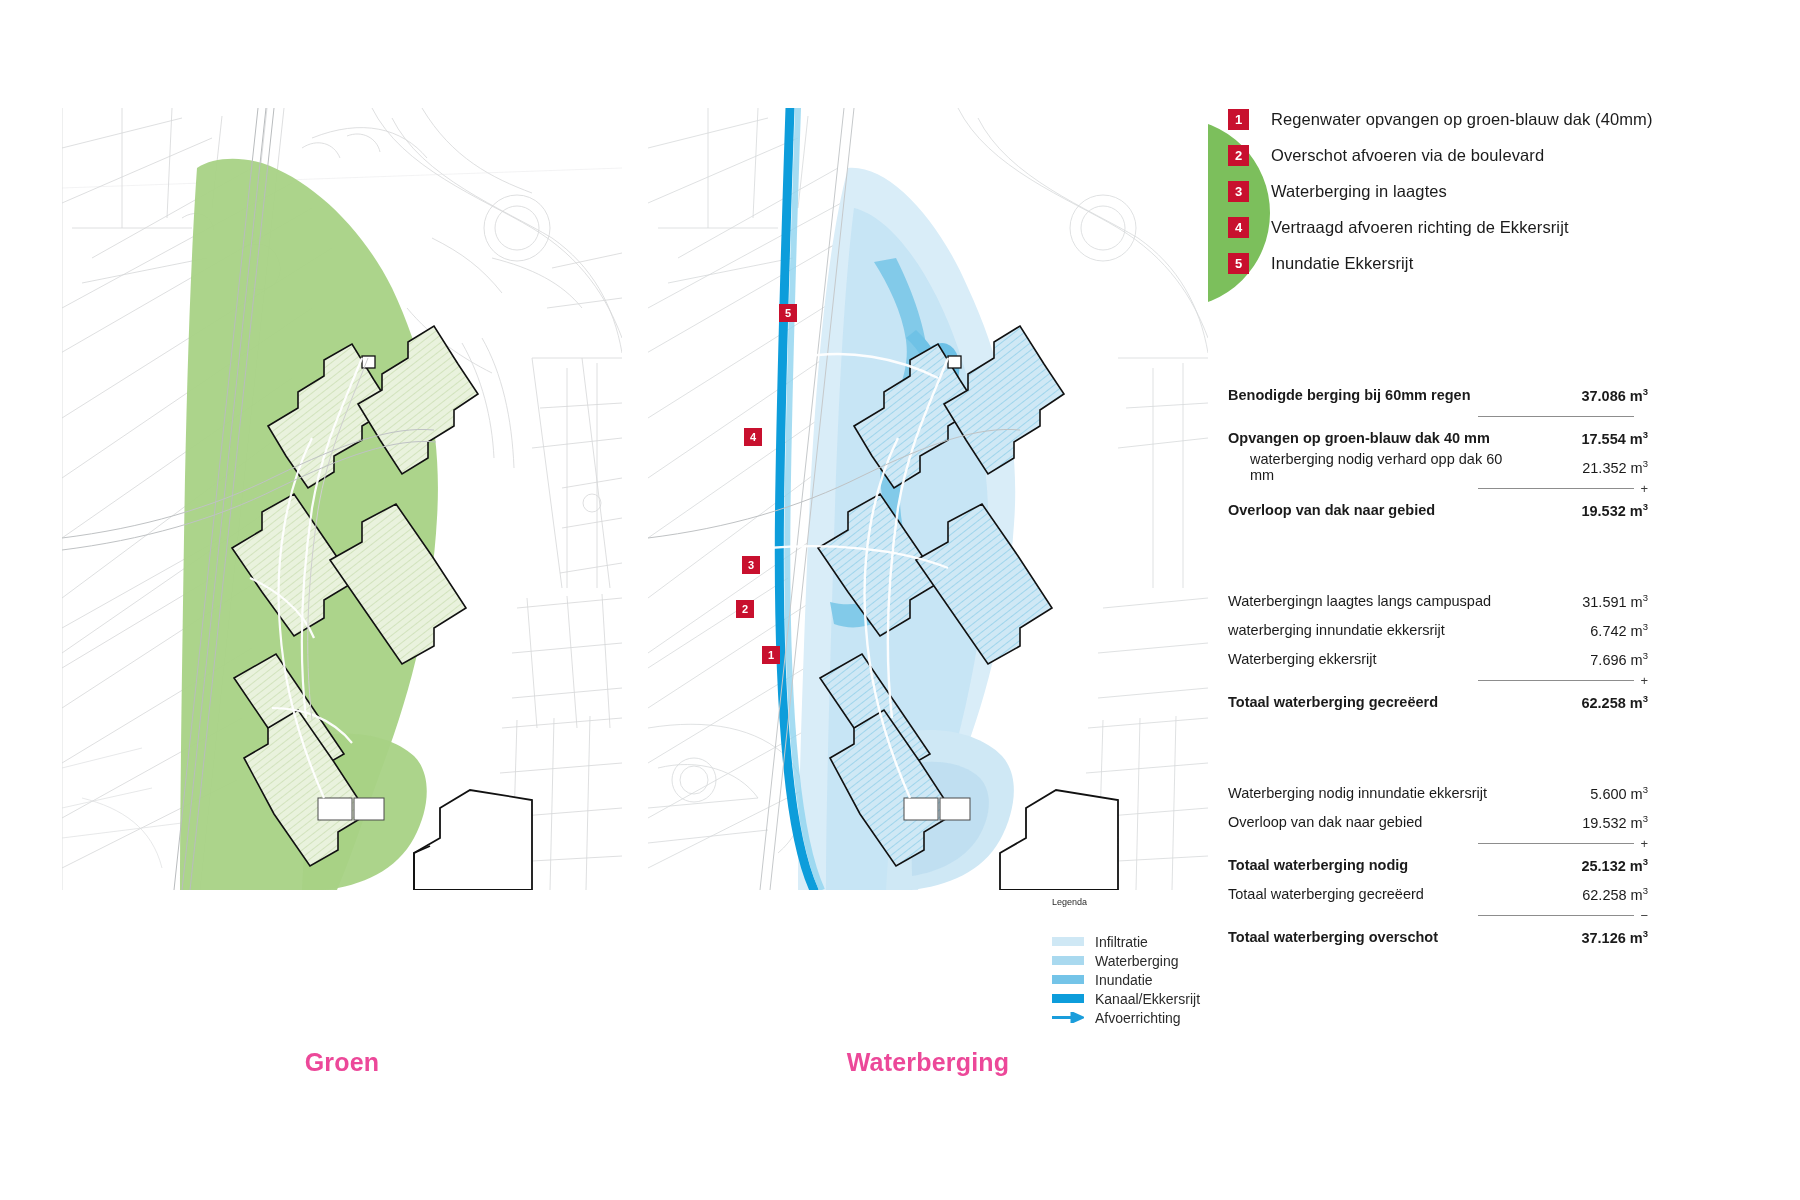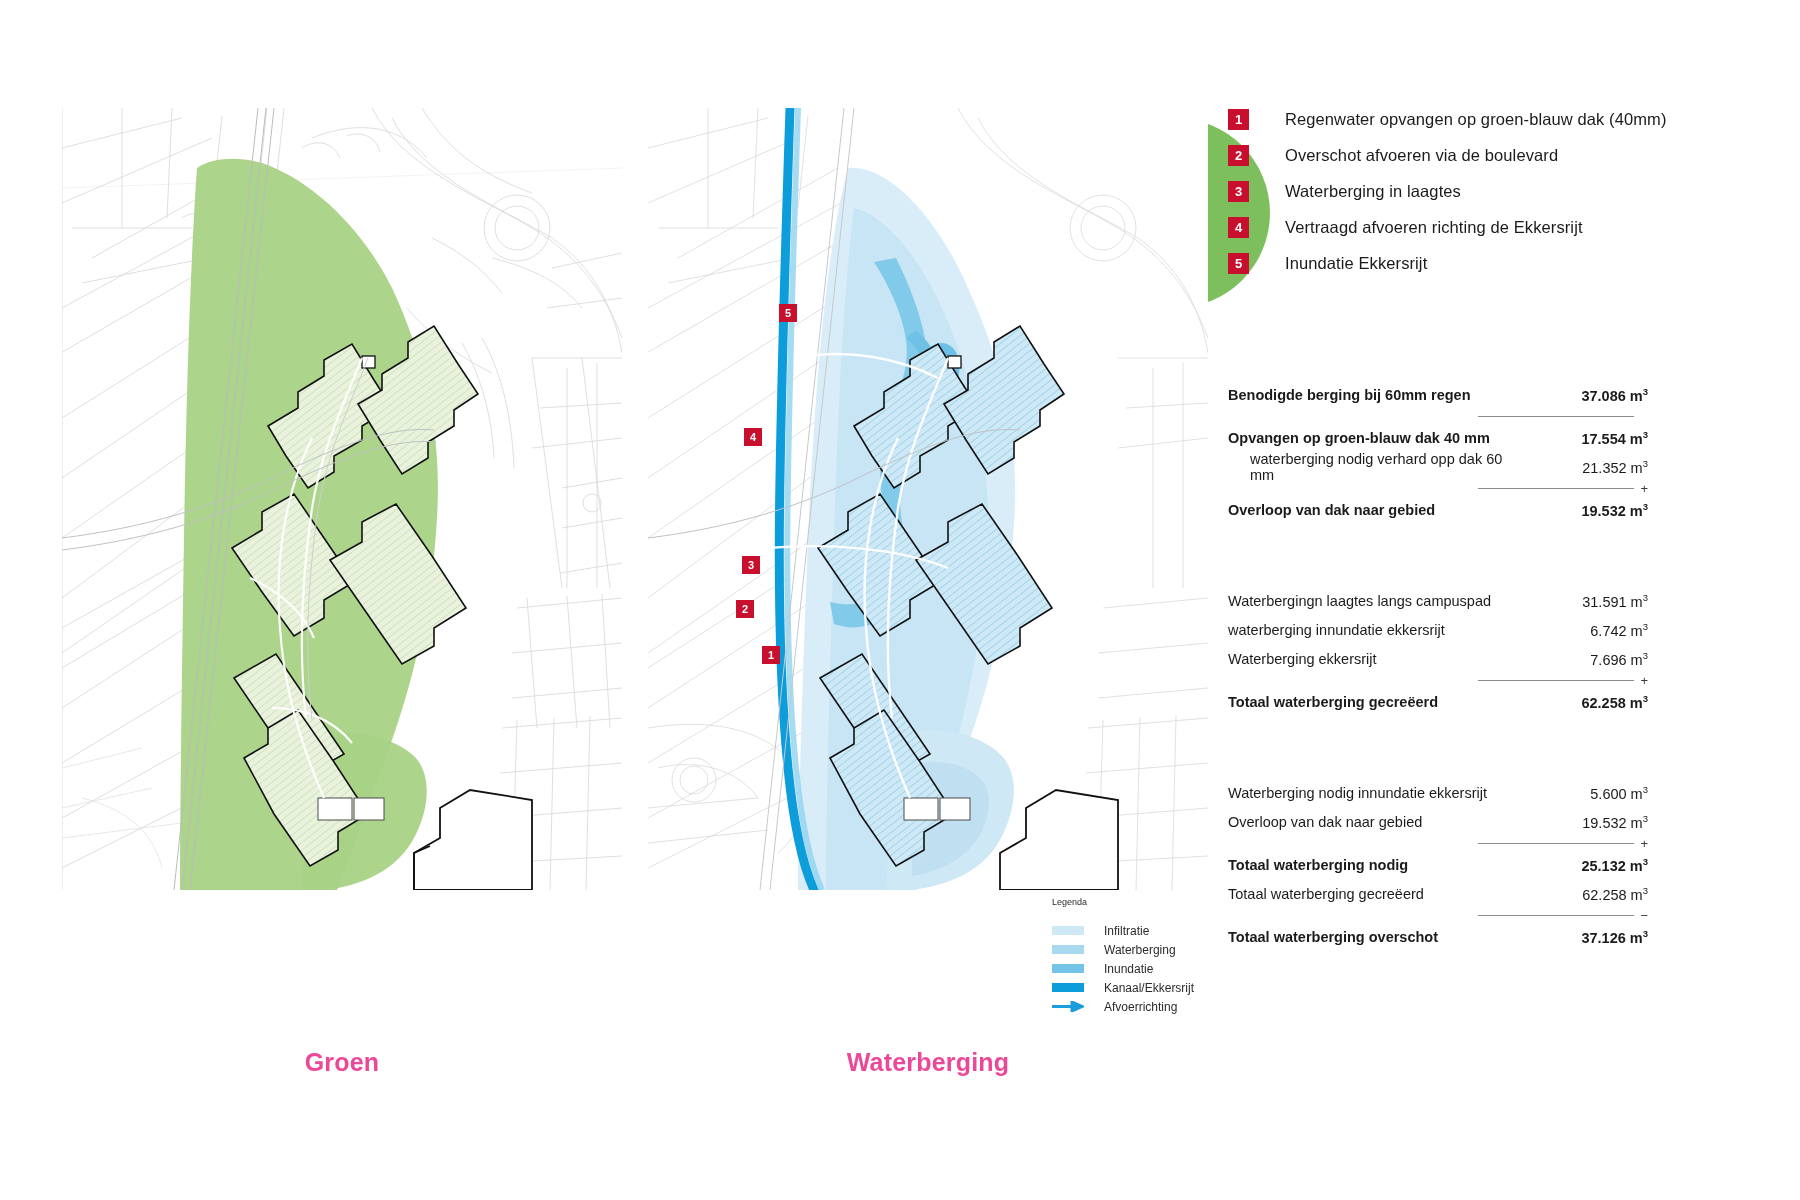--- a/index.html
+++ b/index.html
@@ -43,21 +43,21 @@
   .step-row {
     display: flex; align-items: center; margin-bottom: 14px; height: 22px;
   }
   .badge {
     width: 21px; height: 21px; flex: 0 0 21px;
     background: #c8102e; color:#fff;
     font-size: 13px; font-weight: 700;
     display:flex; align-items:center; justify-content:center;
     line-height:1;
   }
-  .step-text { margin-left: 36px; font-size: 16.5px; color:#1b1b1b; letter-spacing:.1px; }
+  .step-text { margin-left: 22px; font-size: 16.5px; color:#1b1b1b; letter-spacing:.1px; }
 
   
   .tbl { margin-top: 0; width: 420px; }
   .trow { display:flex; align-items:center; height: 29px; }
   .tlabel { flex: 1 1 auto; font-size: 14.5px; color:#1b1b1b; }
   .tval   { flex: 0 0 120px; text-align:right; font-size: 14.5px; color:#1b1b1b; white-space:nowrap; }
   .trow.bold .tlabel, .trow.bold .tval { font-weight: 700; }
   .trow.indent .tlabel { padding-left: 22px; }
   .sup { font-size: 9.5px; vertical-align: super; }
 
@@ -68,24 +68,24 @@
   .rule .line { width: 156px; height: 1px; background:#8d8d8d; margin-right: 0px; }
   .rule .op { width: 14px; text-align:right; font-size: 13px; color:#3a3a3a; line-height:1; padding-left:3px;}
   .gap-lg { height: 62px; }
   .gap-xl { height: 92px; }
 
   
   #map-legend {
     position:absolute; left: 1052px; top: 898px; width: 150px;
     font-size: 8.5px; color:#2b2b2b; line-height: 1;
   }
-  #map-legend .lg-title { font-size: 9px; margin-bottom: 14px; color:#2b2b2b; }
+  #map-legend .lg-title { font-size: 9px; margin-bottom: 25px; color:#2b2b2b; }
   #map-legend .lg-row { display:flex; align-items:center; height: 19px; }
   #map-legend .sw { width: 32px; height: 9px; flex:0 0 32px; }
-  #map-legend .lg-label { margin-left: 20px; font-size: 12px; }
+  #map-legend .lg-label { margin-left: 11px; font-size: 14px; }
   .arrow-sw { width:32px; height:11px; flex:0 0 32px; position:relative; }
 </style>
 </head>
 <body>
 
 <div class="page">
 
   <div class="map-panel" id="map-green">
     <svg class="map-svg" viewBox="0 0 560 782" preserveAspectRatio="none">
       <defs>

